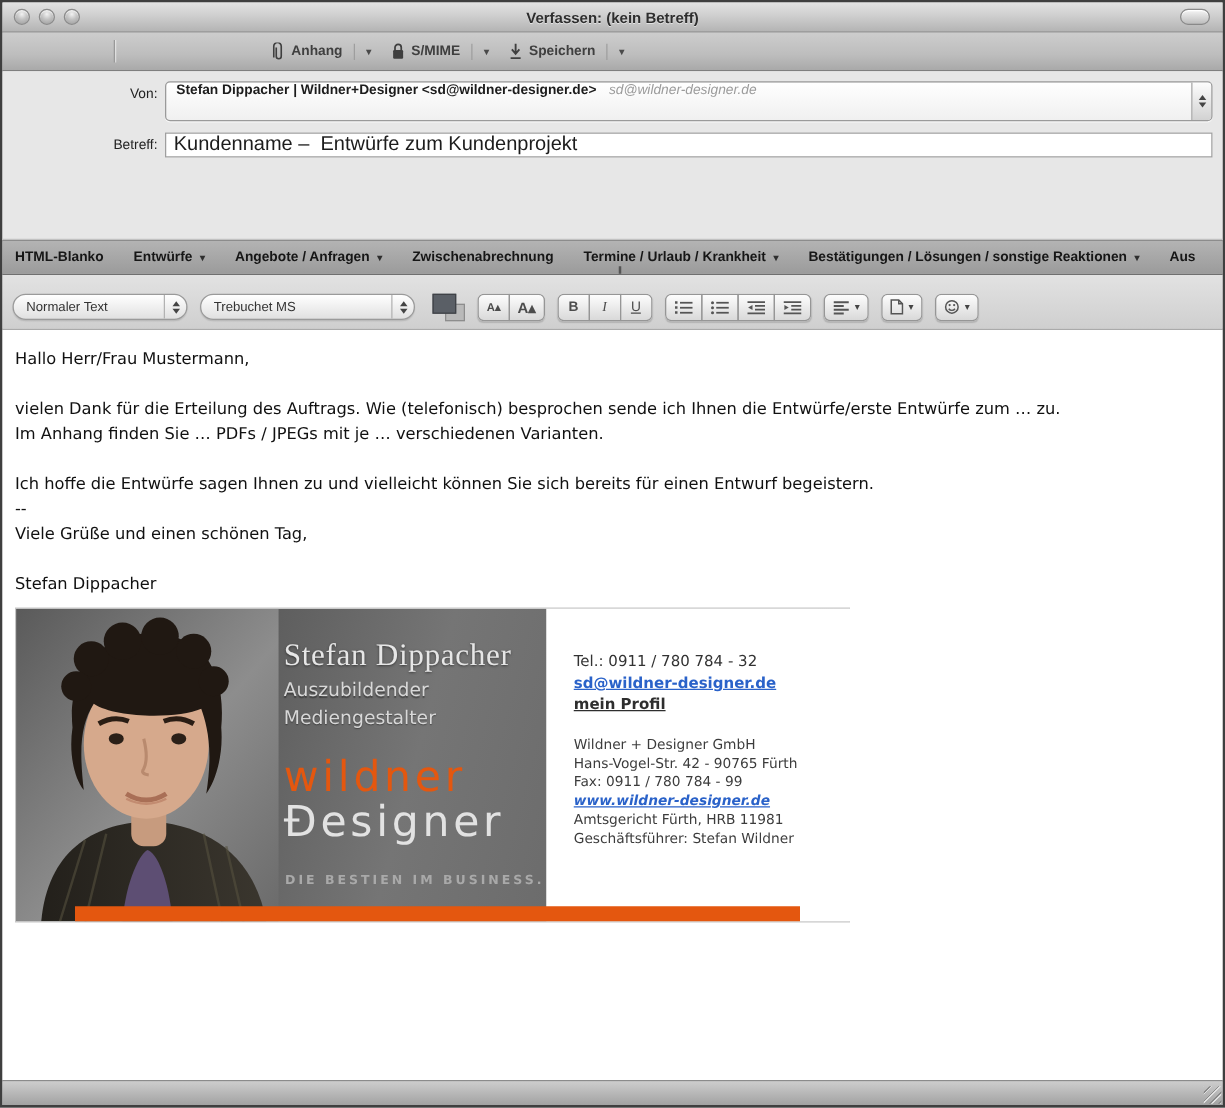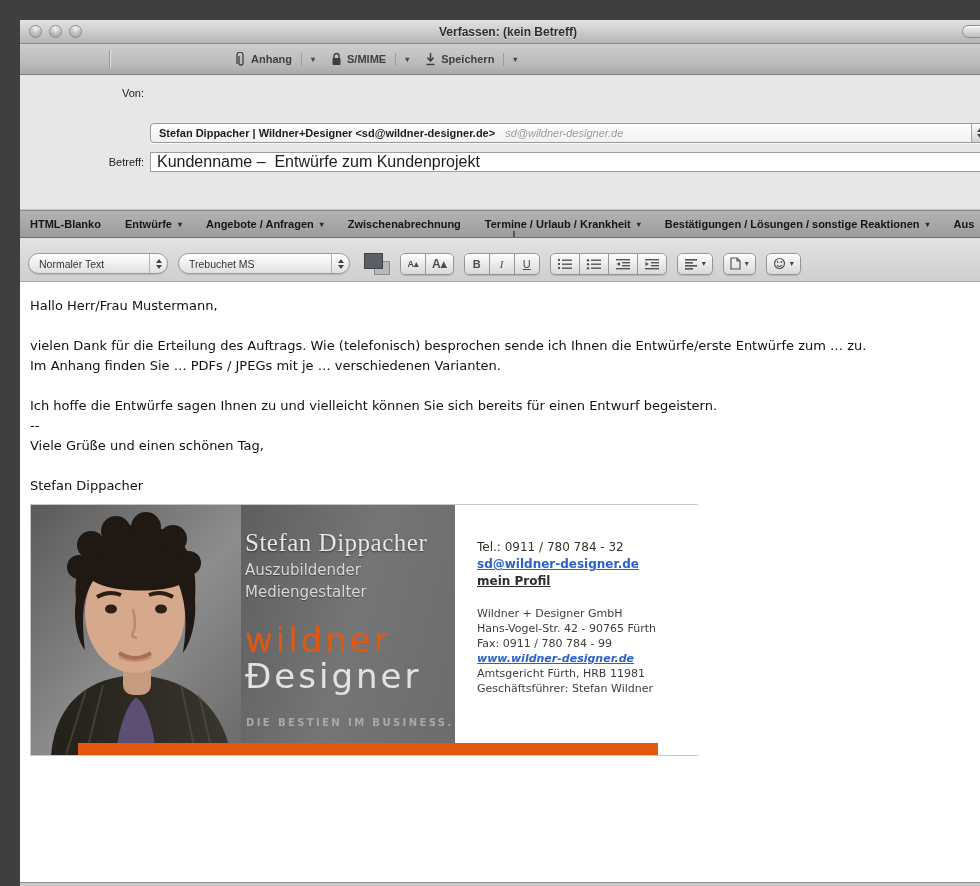--- a/index.html
+++ b/index.html
@@ -1,19 +1,19 @@
 <!DOCTYPE html>
 <html><head>
 <meta charset="utf-8">
 <style>
   * { margin:0; padding:0; box-sizing:border-box; }
   html,body { background:#666; }
   body { font-family:"Liberation Sans", sans-serif; }
 
-  .frame { width:980px; height:886px; background:#3f3f3f; padding:20px; position:relative; }
+  .frame { width:980px; height:886px; background:#3f3f3f; padding:2px; position:relative; }
   .window { width:976px; height:882px; display:flex; flex-direction:column; background:#e8e8e8; }
 
   
   .titlebar { height:24px; flex:0 0 24px; position:relative;
     background:linear-gradient(180deg,#e3e3e3 0%,#cfcfcf 45%,#b4b4b4 100%);
     border-bottom:1px solid #8a8a8a; display:flex; align-items:center; }
   .traffic { display:flex; gap:7px; margin-left:9px; }
   .light { width:13px; height:13px; border-radius:50%;
     background:radial-gradient(circle at 50% 30%, #f2f2f2 0%, #c2c2c2 45%, #9a9a9a 100%);
     border:1px solid #8b8b8b; box-shadow:inset 0 1px 1px rgba(255,255,255,.8); }
@@ -34,23 +34,23 @@
   .tb-divider { width:1px; height:13px; background:#9e9e9e; margin:0 2px 0 4px; }
   .tb-caret { font-size:8px; color:#4a4a4a; padding:0 2px; }
   .tb-item.disabled .tb-caret { color:#9a9a9a; }
   .check-glyph { font-size:12px; line-height:1; }
 
   
   .headerarea { height:135px; flex:0 0 135px; background:#e7e7e7; border-bottom:1px solid #c2c2c2;
     padding:8px 8px 0 0; font-size:11px; color:#333; position:relative; }
   .hdr-row { display:flex; align-items:flex-start; }
   .hdr-label { width:130px; flex:0 0 130px; text-align:right; padding:4px 6px 0 0; color:#222; }
-  .from-combo { flex:1; height:20px; background:linear-gradient(180deg,#ffffff,#f0f0f0);
-    border:1px solid #9a9a9a; border-radius:4px; display:flex; align-items:center; overflow:hidden;
-    box-shadow:0 1px 0 rgba(255,255,255,.7);margin-top:40px; }
+  .from-combo { flex:1; height:32px; background:linear-gradient(180deg,#ffffff,#f0f0f0);
+    border:1px solid #9a9a9a; border-radius:4px; display:flex; align-items:flex-start; overflow:hidden;
+    box-shadow:0 1px 0 rgba(255,255,255,.7); }
   .from-combo .val { font-weight:bold; color:#1c1c1c; padding-left:8px; white-space:nowrap; }
   .from-combo .hint { font-style:italic; color:#9b9b9b; padding-left:10px; white-space:nowrap; }
   .combo-stepper { margin-left:auto; width:16px; height:100%; border-left:1px solid #a5a5a5;
     background:linear-gradient(180deg,#fdfdfd,#d2d2d2); display:flex; flex-direction:column;
     align-items:center; justify-content:center; gap:2px; flex:0 0 16px; }
   .tri-up { width:0; height:0; border-left:3.5px solid transparent; border-right:3.5px solid transparent; border-bottom:4px solid #444; }
   .tri-dn { width:0; height:0; border-left:3.5px solid transparent; border-right:3.5px solid transparent; border-top:4px solid #444; }
 
   .to-row { margin-top:9px; }
   .to-pill { width:118px; height:22px; margin-left:8px; border-radius:11px; border:1px solid #8d8d8d;

